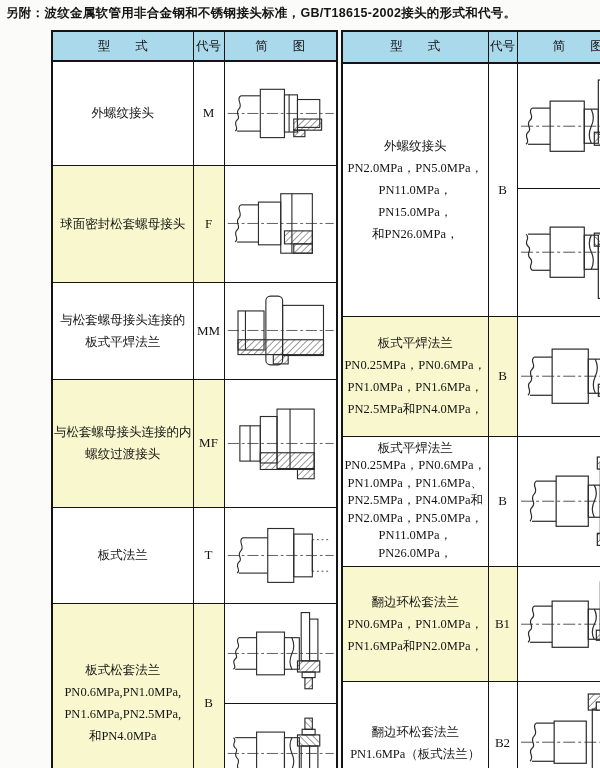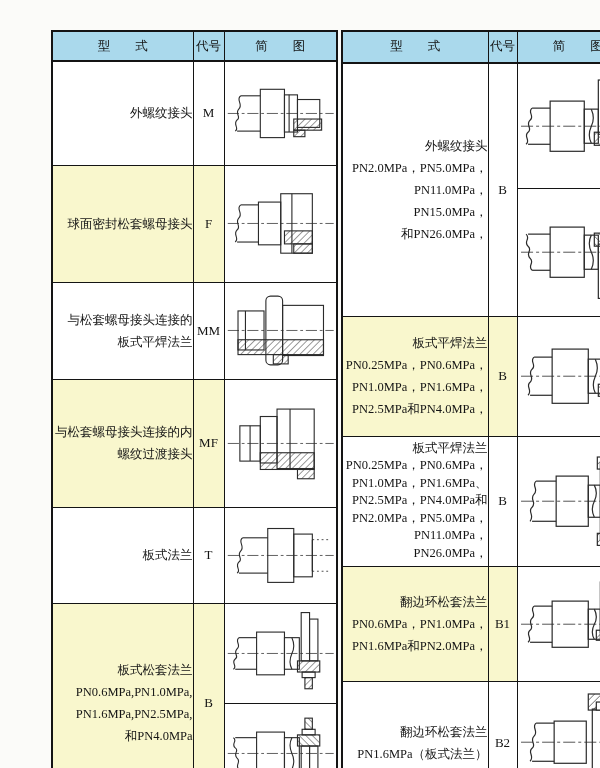--- a/index.html
+++ b/index.html
@@ -35,21 +35,21 @@
   table.t tr.hdr th{
     background:#aad9ec;
     font-weight:normal;font-size:12.5px;
     border-bottom:2px solid #141414;
     text-align:center;
   }
   td.type{
     font-size:12.5px;line-height:22px;
     padding:4px 4px 4px 7px;
     white-space:pre-wrap;
-    text-align:right;
+    text-align:center;
     margin-left:48px;
   }
   td.type.tight{line-height:17.5px;}
   td.code{
     font-size:13px;text-align:center;
   }
   td.hl{background:#f9f7cd;}
   td.diagcell{background:#ffffff;padding:2px 3px;}
   .diag{display:block;width:100%;height:100%;}
   .diag rect,.diag path,.diag line{stroke:#2b2b2b;fill:none;stroke-width:1.2px;}
@@ -65,20 +65,21 @@
 <div class="page">
 
   <svg class="defs-holder" aria-hidden="true">
     <defs>
       <pattern id="hatch" patternUnits="userSpaceOnUse" width="5" height="5" patternTransform="rotate(45)">
         <line x1="0" y1="0" x2="0" y2="5" stroke="#2b2b2b" stroke-width="1"></line>
       </pattern>
     </defs>
   </svg>
 
+  <div class="title">另附：波纹金属软管用非合金钢和不锈钢接头标准，GB/T18615-2002接头的形式和代号。</div>
 
   <div class="tables">
 
     <table class="t" style="width:285px">
       <colgroup>
           <col style="width:141px">
           <col style="width:31px">
           <col style="width:113px">
         </colgroup>
       <tbody>

